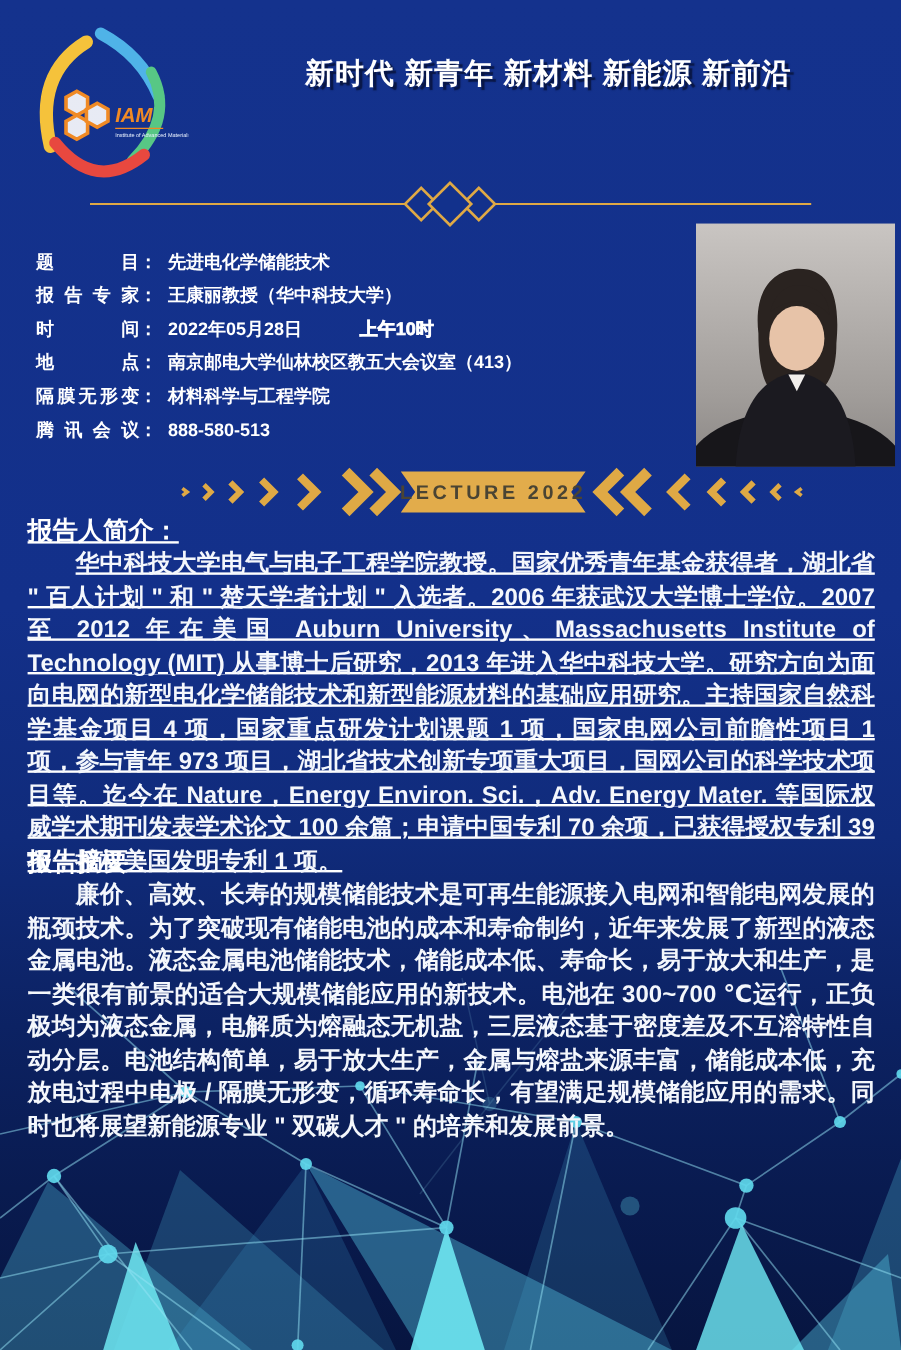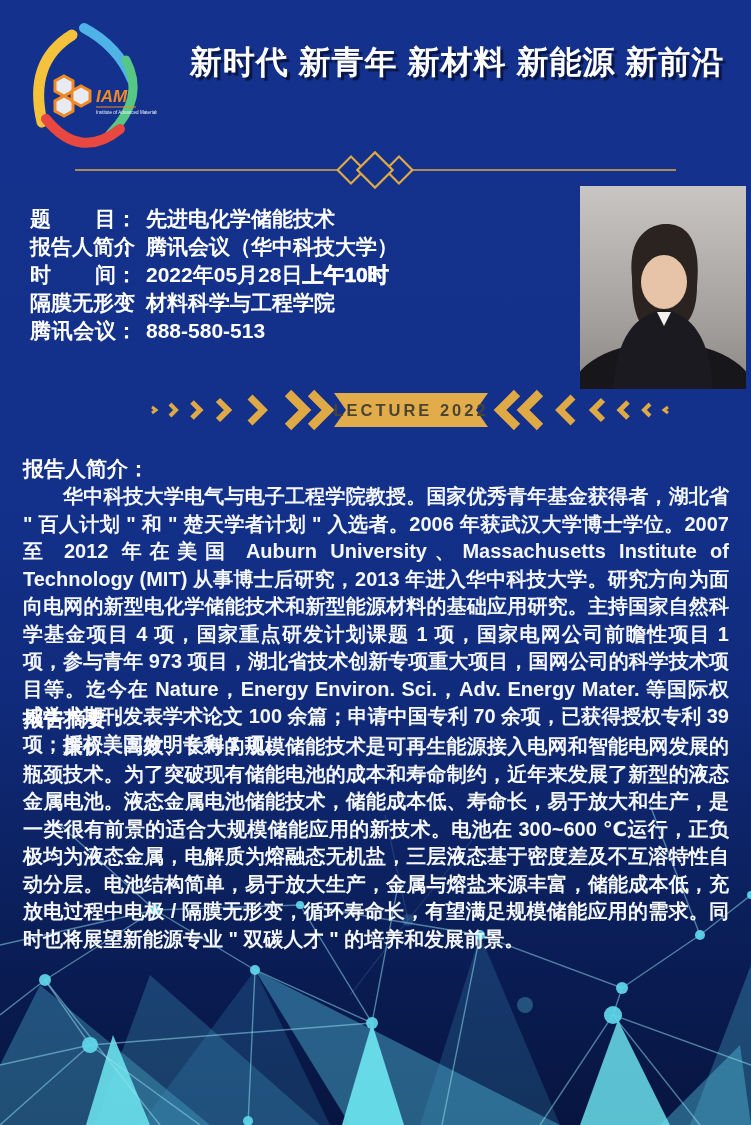--- a/index.html
+++ b/index.html
@@ -6,39 +6,39 @@
   .poster{
     position:relative;width:751px;height:1125px;overflow:hidden;margin:0 auto;
     font-family:"Liberation Sans","DejaVu Sans",sans-serif;color:#fff;
     background:linear-gradient(180deg,#14328D 0%,#13308A 45%,#102B7B 62%,#0C2263 76%,#091B50 88%,#071540 100%);
   }
   svg{display:block}
   
   .logo{position:absolute;left:12px;top:18px;width:145px;height:145px;}
   .titles{position:absolute;left:148px;top:36px;width:595px;text-align:center;}
   .title-line{
-    font-size:32px;font-weight:bold;letter-spacing:1px;line-height:52px;white-space:nowrap;
+    font-size:24px;font-weight:bold;letter-spacing:1px;line-height:52px;white-space:nowrap;
     color:#fff;text-shadow:3px 3px 1px rgba(7,18,55,.85);margin-left:23px;
   }
   
   .divider{position:absolute;left:0;top:148px;width:751px;height:44px;}
   
   .info{position:absolute;left:30px;top:205px;width:545px;}
-  .info-row{font-size:21px;font-weight:bold;line-height:28px;white-space:nowrap;}
+  .info-row{font-size:15px;font-weight:bold;line-height:28px;white-space:nowrap;}
   .ilabel{display:inline-block;width:86px;text-align:justify;text-align-last:justify;}
   .icolon{display:inline-block;}
   .ivalue{margin-left:9px;font-weight:bold;}
-  .xbold{font-weight:900;-webkit-text-stroke:.6px #fff;}
+  .xbold{font-weight:900;margin-left:48px;-webkit-text-stroke:.6px #fff;}
   
   .photo{position:absolute;left:580px;top:186px;width:166px;height:203px;overflow:hidden;}
   
   .banner{position:absolute;left:0;top:388px;width:751px;height:44px;}
   
   .section{position:absolute;left:23px;width:706px;}
-  .bio-section{top:455px;}
+  .bio-section{top:429px;text-decoration:underline;}
   .abstract-section{top:705px;}
   .sec-heading{font-size:21px;font-weight:bold;line-height:28px;margin:0;}
   .sec-text{
     margin:0;font-size:20px;font-weight:600;line-height:27.5px;
     text-align:justify;text-indent:2em;color:#F4F7FC;
   }
   .plexus{position:absolute;left:0;bottom:0;width:751px;height:420px;pointer-events:none;}
 </style>
 </head>
 <body>
@@ -130,24 +130,27 @@
       <rect x="389.5" y="12.5" width="19" height="19" transform="rotate(45 399 22)"></rect>
       <rect x="362.5" y="9.5" width="25" height="25" transform="rotate(45 375 22)"></rect>
     </g>
   </svg>
 
   <div class="info">
     <div class="info-row">
       <span class="ilabel">题目</span><span class="icolon">：</span><span class="ivalue">先进电化学储能技术</span>
     </div>
     <div class="info-row">
-      <span class="ilabel">报告人简介</span><span class="icolon">：</span><span class="ivalue">腾讯会议（华中科技大学）</span>
+      <span class="ilabel">报告专家</span><span class="icolon">：</span><span class="ivalue">王康丽教授（华中科技大学）</span>
     </div>
     <div class="info-row">
       <span class="ilabel">时间</span><span class="icolon">：</span><span class="ivalue">2022年05月28日</span><span class="xbold">上午10时</span>
+    </div>
+    <div class="info-row">
+      <span class="ilabel">地点</span><span class="icolon">：</span><span class="ivalue">南京邮电大学仙林校区教五大会议室（413）</span>
     </div>
     <div class="info-row">
       <span class="ilabel">隔膜无形变</span><span class="icolon">：</span><span class="ivalue">材料科学与工程学院</span>
     </div>
     <div class="info-row">
       <span class="ilabel">腾讯会议</span><span class="icolon">：</span><span class="ivalue">888-580-513</span>
     </div>
   </div>
 
   <div class="photo">
@@ -192,16 +195,16 @@
     </g>
   </svg>
 
   <div class="section bio-section">
     <p class="sec-heading">报告人简介：</p>
     <p class="sec-text">华中科技大学电气与电子工程学院教授。国家优秀青年基金获得者，湖北省 " 百人计划 " 和 " 楚天学者计划 " 入选者。2006 年获武汉大学博士学位。2007 至 2012 年在美国 Auburn University、Massachusetts Institute of Technology (MIT) 从事博士后研究，2013 年进入华中科技大学。研究方向为面向电网的新型电化学储能技术和新型能源材料的基础应用研究。主持国家自然科学基金项目 4 项，国家重点研发计划课题 1 项，国家电网公司前瞻性项目 1 项，参与青年 973 项目，湖北省技术创新专项重大项目，国网公司的科学技术项目等。迄今在 Nature，Energy Environ. Sci.，Adv. Energy Mater. 等国际权威学术期刊发表学术论文 100 余篇；申请中国专利 70 余项，已获得授权专利 39 项；授权美国发明专利 1 项。</p>
   </div>
 
   <div class="section abstract-section">
     <p class="sec-heading">报告摘要：</p>
-    <p class="sec-text">廉价、高效、长寿的规模储能技术是可再生能源接入电网和智能电网发展的瓶颈技术。为了突破现有储能电池的成本和寿命制约，近年来发展了新型的液态金属电池。液态金属电池储能技术，储能成本低、寿命长，易于放大和生产，是一类很有前景的适合大规模储能应用的新技术。电池在 300~600 ℃运行，正负极均为液态金属，电解质为熔融态无机盐，三层液态基于密度差及不互溶特性自动分层。电池结构简单，易于放大生产，金属与熔盐来源丰富，储能成本低，充放电过程中电极 / 隔膜无形变，循环寿命长，有望满足规模储能应用的需求。同时也将展望新能源专业 " 双碳人才 " 的培养和发展前景。</p>
+    <p class="sec-text">廉价、高效、长寿的规模储能技术是可再生能源接入电网和智能电网发展的瓶颈技术。为了突破现有储能电池的成本和寿命制约，近年来发展了新型的液态金属电池。液态金属电池储能技术，储能成本低、寿命长，易于放大和生产，是一类很有前景的适合大规模储能应用的新技术。电池在 300~700 ℃运行，正负极均为液态金属，电解质为熔融态无机盐，三层液态基于密度差及不互溶特性自动分层。电池结构简单，易于放大生产，金属与熔盐来源丰富，储能成本低，充放电过程中电极 / 隔膜无形变，循环寿命长，有望满足规模储能应用的需求。同时也将展望新能源专业 " 双碳人才 " 的培养和发展前景。</p>
   </div>
 
 </div>
 
 </body></html>

